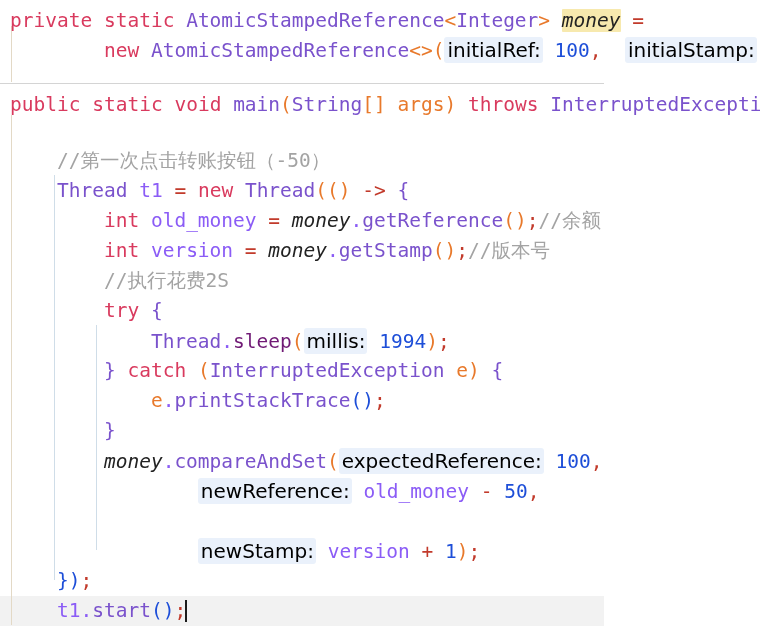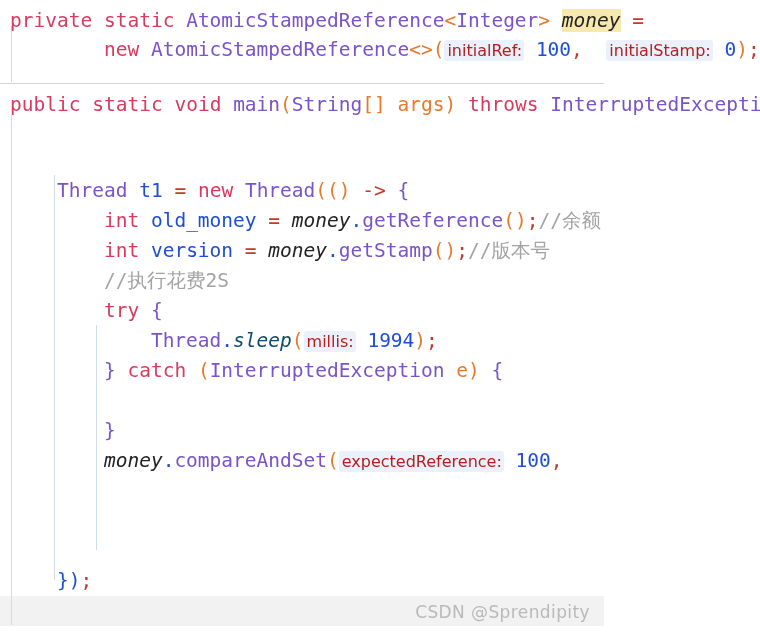--- a/index.html
+++ b/index.html
@@ -64,37 +64,37 @@
 
   
   .kw     { color: #d93a5e; }              
   .type   { color: #7a52cc; }              
   .mth    { color: #7a52cc; }              
   .num    { color: #1d4ed8; }              
   .op     { color: #c23a2b; }              
   .punc   { color: #e8792b; }              
   .brace  { color: #7a52cc; }              
   .cmt    { color: #a3a3a3; }              
-  .ident  { color: #1d4ed8; }              
+  .ident  { color: #8b5cf6; }              
   .fld    { color: #222222; font-style: italic; }  
-  .sm     { color: #0c4a6e; font-style: italic; }  
+  .sm     { color: #701a75; }  
   .arrow  { color: #c23a2b; }
 
   
   .hl-ident {
     background: #f7e9ae;
     border-radius: 1px;
   }
 
   
   .hint {
     background: #eaf1fb;
-    color: #b91c1c;
+    color: #000000;
     font-family: "DejaVu Sans", "Liberation Sans", sans-serif;
-    font-size: 16px;
+    font-size: 20px;
     border-radius: 3px;
     padding: 1px 2px 1px 3px;
     letter-spacing: 0;
   }
 
   
   .caret {
     display: inline-block;
     width: 0;
     border-left: 2px solid #1c1c1c;
@@ -129,42 +129,45 @@
   <div class="indent-guide" style="left:11px; top:115px; height:510px;"></div>
   <div class="indent-guide level-deep" style="left:54px; top:175px; height:405px;"></div>
   <div class="indent-guide level-deep" style="left:96px; top:325px; height:225px;"></div>
 
   <div class="code-line" style="top:6px; left:10px;"><span class="kw">private</span> <span class="kw">static</span> <span class="type">AtomicStampedReference</span><span class="punc">&lt;</span><span class="type">Integer</span><span class="punc">&gt;</span> <span class="fld hl-ident">money</span> <span class="op">=</span></div>
 
   <div class="code-line" style="top:35px; left:10px;"><span class="ind">        </span><span class="kw">new</span> <span class="type">AtomicStampedReference</span><span class="punc">&lt;&gt;</span><span class="punc">(</span><span class="hint">initialRef:</span> <span class="num">100</span><span class="op">,</span>  <span class="hint">initialStamp:</span> <span class="num">0</span><span class="punc">)</span><span class="op">;</span></div>
 
   <div class="code-line" style="top:90px; left:10px;"><span class="kw">public</span> <span class="kw">static</span> <span class="kw">void</span> <span class="mth">main</span><span class="punc">(</span><span class="type">String</span><span class="punc">[]</span> <span class="punc">args</span><span class="punc">)</span> <span class="kw">throws</span> <span class="type">InterruptedException</span> </div>
 
-  <div class="code-line" style="top:146px; left:10px;"><span class="ind">    </span></div>
+  <div class="code-line" style="top:146px; left:10px;"><span class="ind">    </span><span class="cmt">//第一次点击转账按钮（-50）</span></div>
 
   <div class="code-line" style="top:176px; left:10px;"><span class="ind">    </span><span class="type">Thread</span> <span class="ident">t1</span> <span class="op">=</span> <span class="kw">new</span> <span class="type">Thread</span><span class="punc">(</span><span class="punc">()</span> <span class="arrow">-&gt;</span> <span class="brace">{</span></div>
 
   <div class="code-line" style="top:206px; left:10px;"><span class="ind">        </span><span class="kw">int</span> <span class="ident">old_money</span> <span class="op">=</span> <span class="fld">money</span><span class="ident">.</span><span class="mth">getReference</span><span class="punc">()</span><span class="op">;</span><span class="cmt">//余额</span></div>
 
   <div class="code-line" style="top:236px; left:10px;"><span class="ind">        </span><span class="kw">int</span> <span class="ident">version</span> <span class="op">=</span> <span class="fld">money</span><span class="ident">.</span><span class="mth">getStamp</span><span class="punc">()</span><span class="op">;</span><span class="cmt">//版本号</span></div>
 
   <div class="code-line" style="top:266px; left:10px;"><span class="ind">        </span><span class="cmt">//执行花费2S</span></div>
 
   <div class="code-line" style="top:296px; left:10px;"><span class="ind">        </span><span class="kw">try</span> <span class="brace">{</span></div>
 
   <div class="code-line" style="top:326px; left:10px;"><span class="ind">            </span><span class="type">Thread</span><span class="ident">.</span><span class="sm">sleep</span><span class="punc">(</span><span class="hint">millis:</span> <span class="num">1994</span><span class="punc">)</span><span class="op">;</span></div>
 
   <div class="code-line" style="top:356px; left:10px;"><span class="ind">        </span><span class="brace">}</span> <span class="kw">catch</span> <span class="punc">(</span><span class="type">InterruptedException</span> <span class="punc">e</span><span class="punc">)</span> <span class="brace">{</span></div>
 
+  <div class="code-line" style="top:386px; left:10px;"><span class="ind">            </span><span class="punc">e</span><span class="ident">.</span><span class="mth">printStackTrace</span><span class="num">()</span><span class="op">;</span></div>
 
   <div class="code-line" style="top:416px; left:10px;"><span class="ind">        </span><span class="brace">}</span></div>
 
   <div class="code-line" style="top:446px; left:10px;"><span class="ind">        </span><span class="fld">money</span><span class="ident">.</span><span class="mth">compareAndSet</span><span class="punc">(</span><span class="hint">expectedReference:</span> <span class="num">100</span><span class="op">,</span></div>
 
+  <div class="code-line" style="top:476px; left:10px;"><span class="ind">                </span><span class="hint">newReference:</span> <span class="ident">old_money</span> <span class="op">-</span> <span class="num">50</span><span class="op">,</span></div>
 
 
+  <div class="code-line" style="top:536px; left:10px;"><span class="ind">                </span><span class="hint">newStamp:</span> <span class="ident">version</span> <span class="op">+</span> <span class="num">1</span><span class="punc">)</span><span class="op">;</span></div>
 
   <div class="code-line" style="top:566px; left:10px;"><span class="ind">    </span><span class="num">}</span><span class="num">)</span><span class="op">;</span></div>
 
+  <div class="code-line" style="top:596px; left:10px;"><span class="ind">    </span><span class="ident">t1</span><span class="ident">.</span><span class="mth">start</span><span class="num">()</span><span class="op">;</span><span class="caret"></span></div>
 
-  <div id="watermark">CSDN @Sprendipity</div>
 
 </div>
 
 </body></html>

